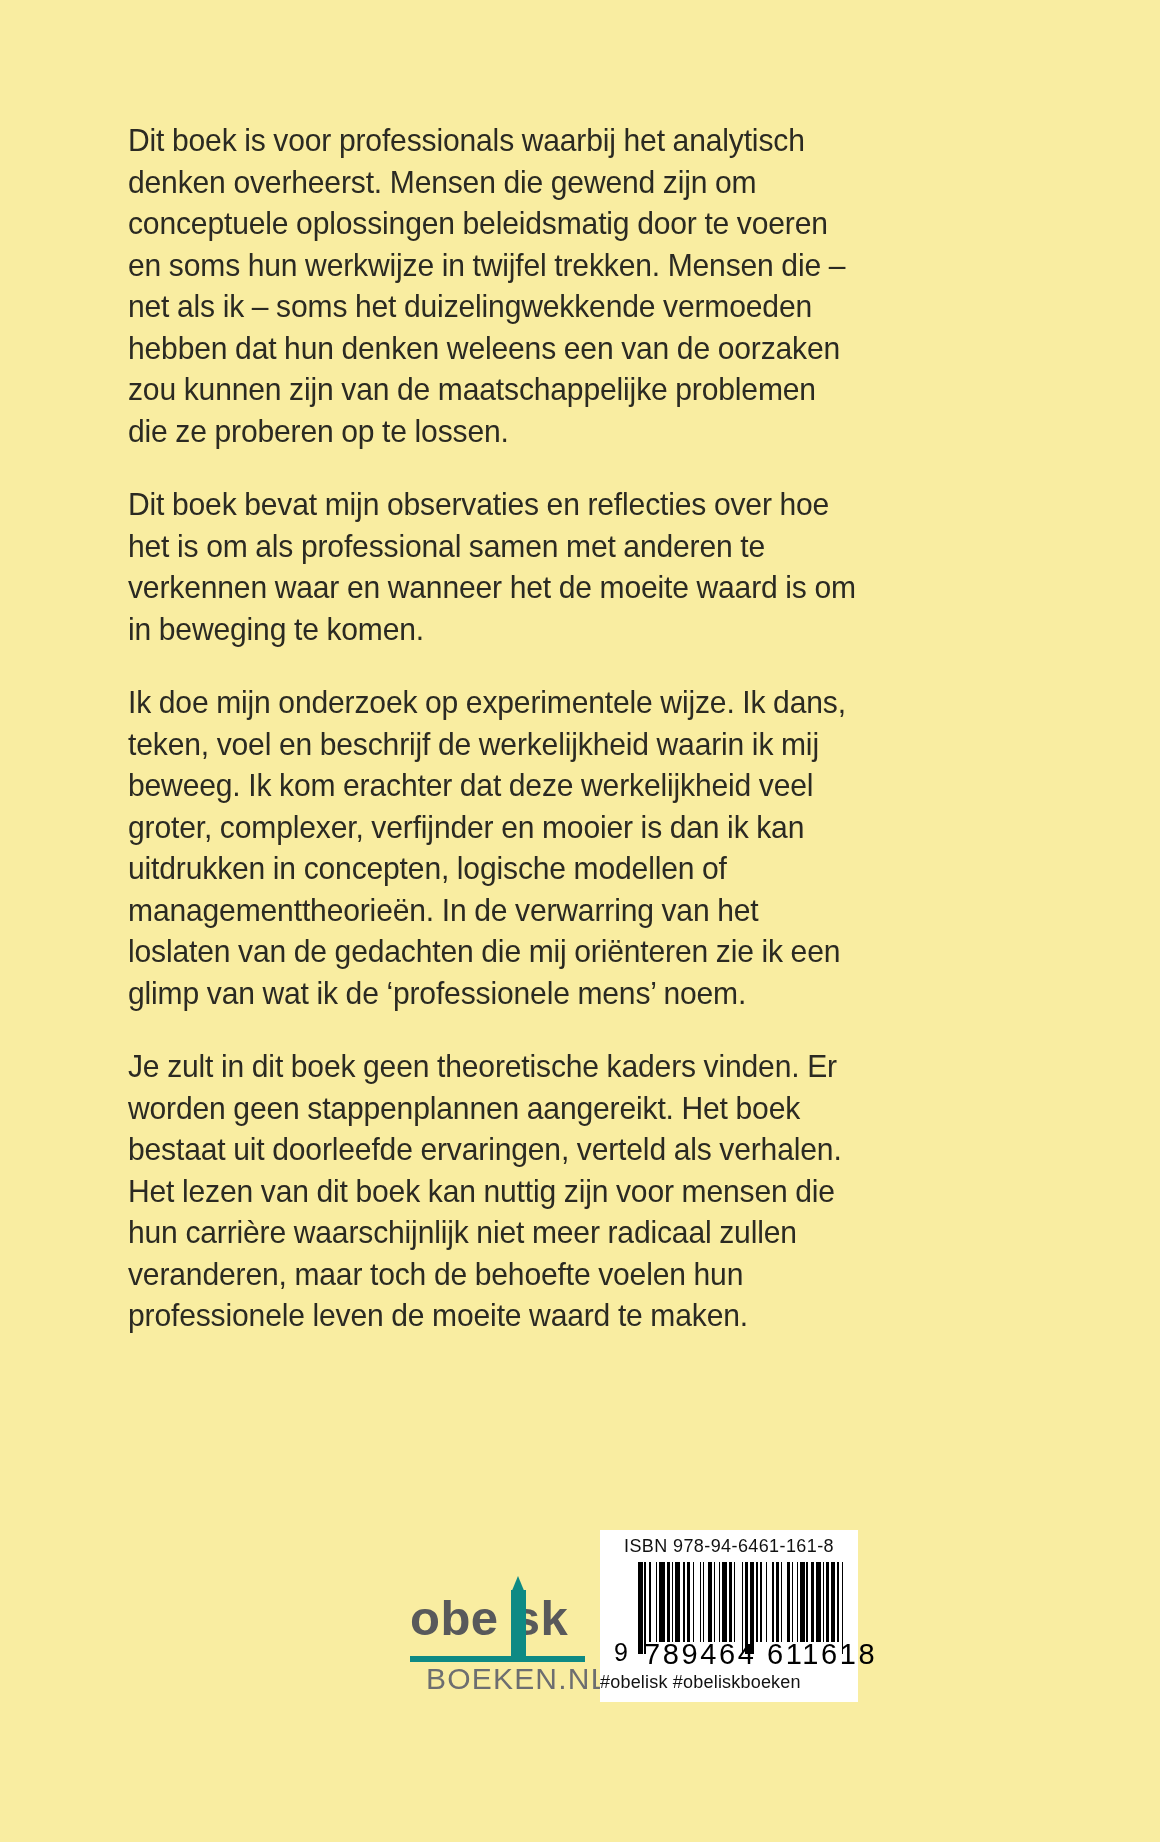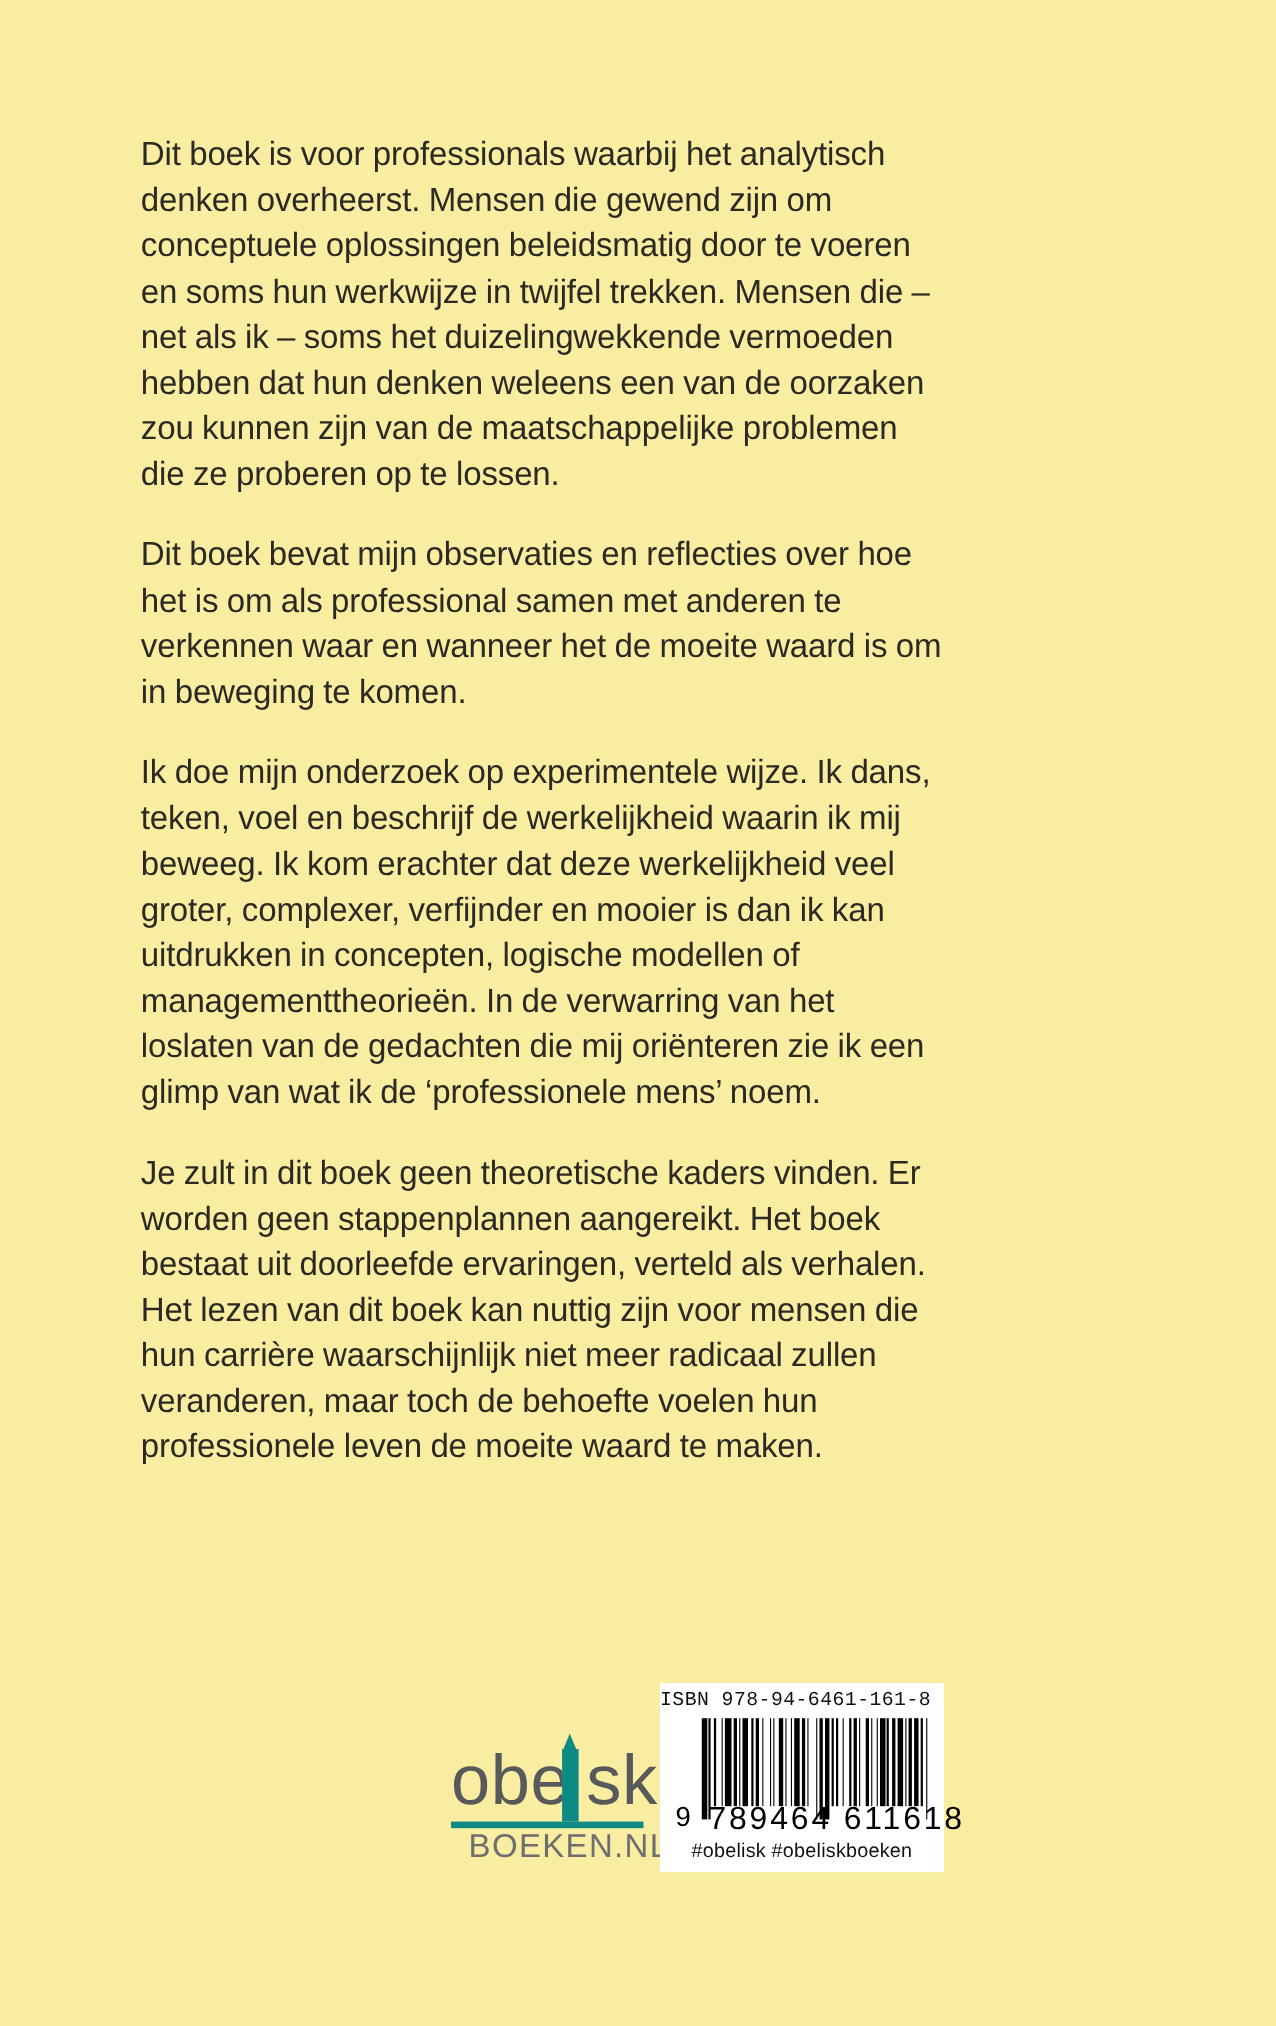--- a/index.html
+++ b/index.html
@@ -53,22 +53,22 @@
     left: 410px;
     top: 306px;
     width: 175px;
     height: 120px;
   }
   .logo-word {
     position: absolute;
     left: 0;
     top: 0;
     font-family: "Liberation Sans", sans-serif;
-    font-size: 64px;
-    font-weight: 400;
+    font-size: 49px;
+    font-weight: 700;
     letter-spacing: 0.5px;
     color: #58595b;
     line-height: 60px;
     white-space: nowrap;
   }
   .logo-word .seg { color: #58595b; }
   .logo-obelisk {
     position: absolute;
     left: 96px;
     top: -12px;
@@ -120,21 +120,22 @@
     width: 258px;
     height: 172px;
     background: #ffffff;
     padding: 0;
   }
   .isbn-line {
     position: absolute;
     top: 6px;
     left: 0;
     width: 100%;
-    font-family: Liberation Mono, monospace;
+    text-align: center;
+    font-family: Liberation Sans, sans-serif;
     font-size: 18px;
     letter-spacing: 0.4px;
     color: #111111;
     white-space: nowrap;
   }
   .bars-wrap {
     position: absolute;
     top: 32px;
     left: 38px;
     width: 200px;
@@ -168,21 +169,20 @@
     font-size: 29px;
     letter-spacing: 2.6px;
     color: #000;
     white-space: nowrap;
   }
   .hashtags {
     position: absolute;
     top: 142px;
     left: 0;
     width: 100%;
-    text-align: center;
     font-family: "Liberation Sans", sans-serif;
     font-size: 18px;
     letter-spacing: 0.2px;
     color: #111111;
     white-space: nowrap;
   }
 </style>
 </head>
 <body>
 

